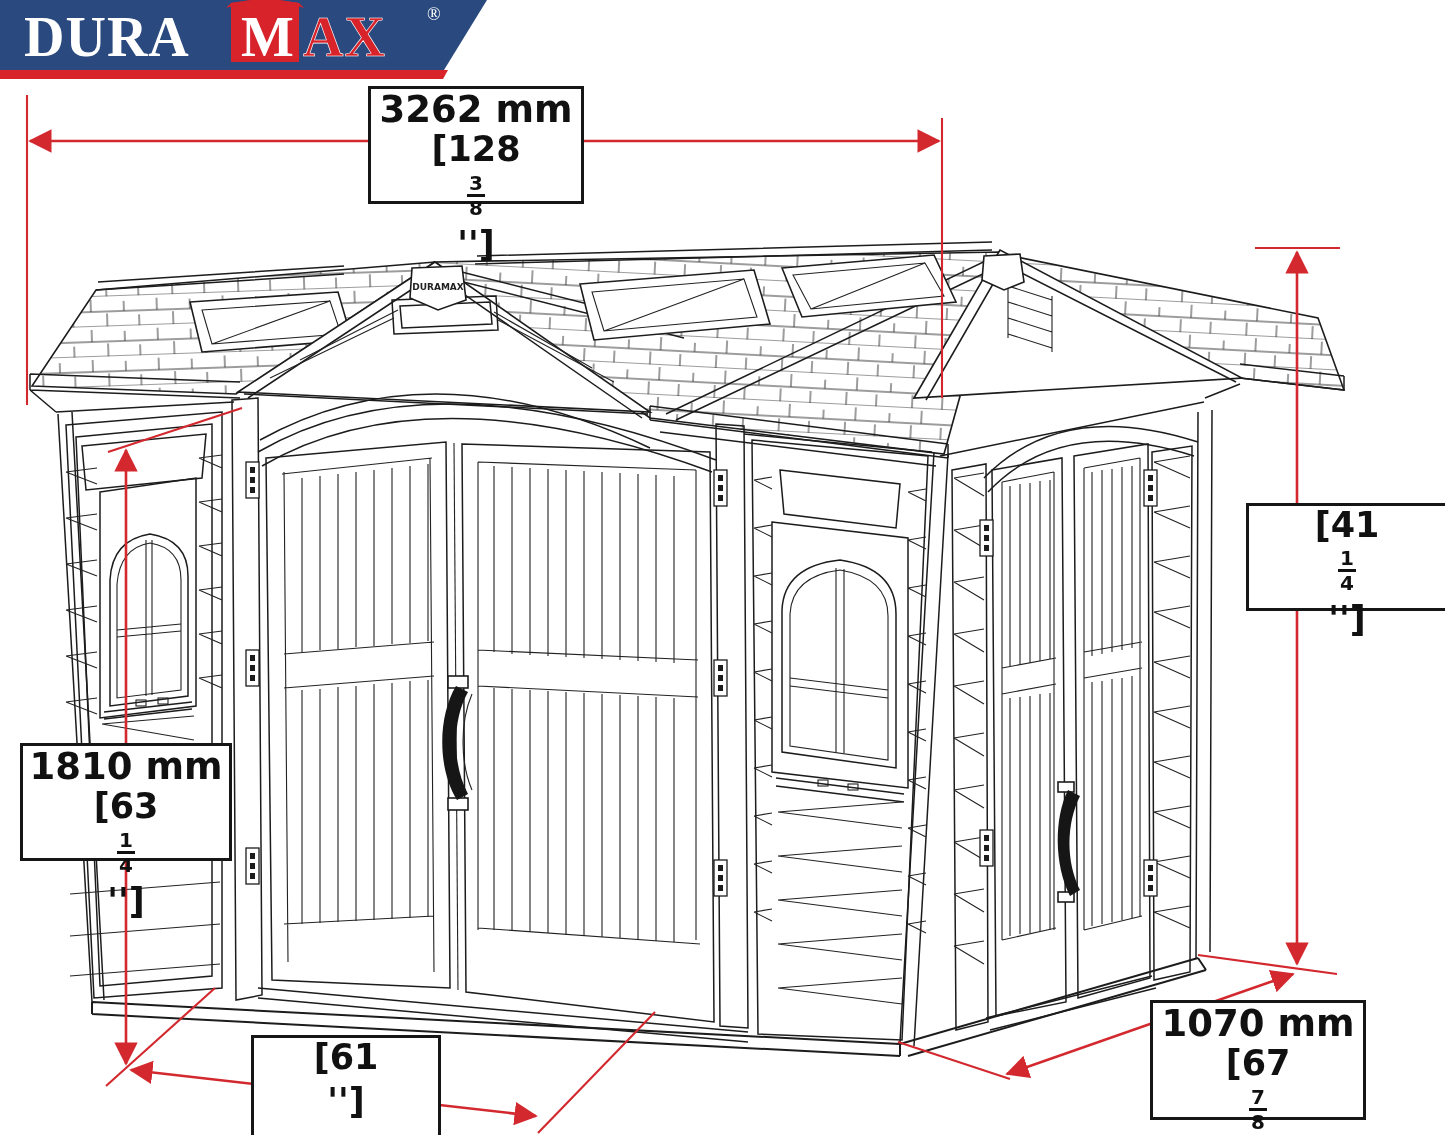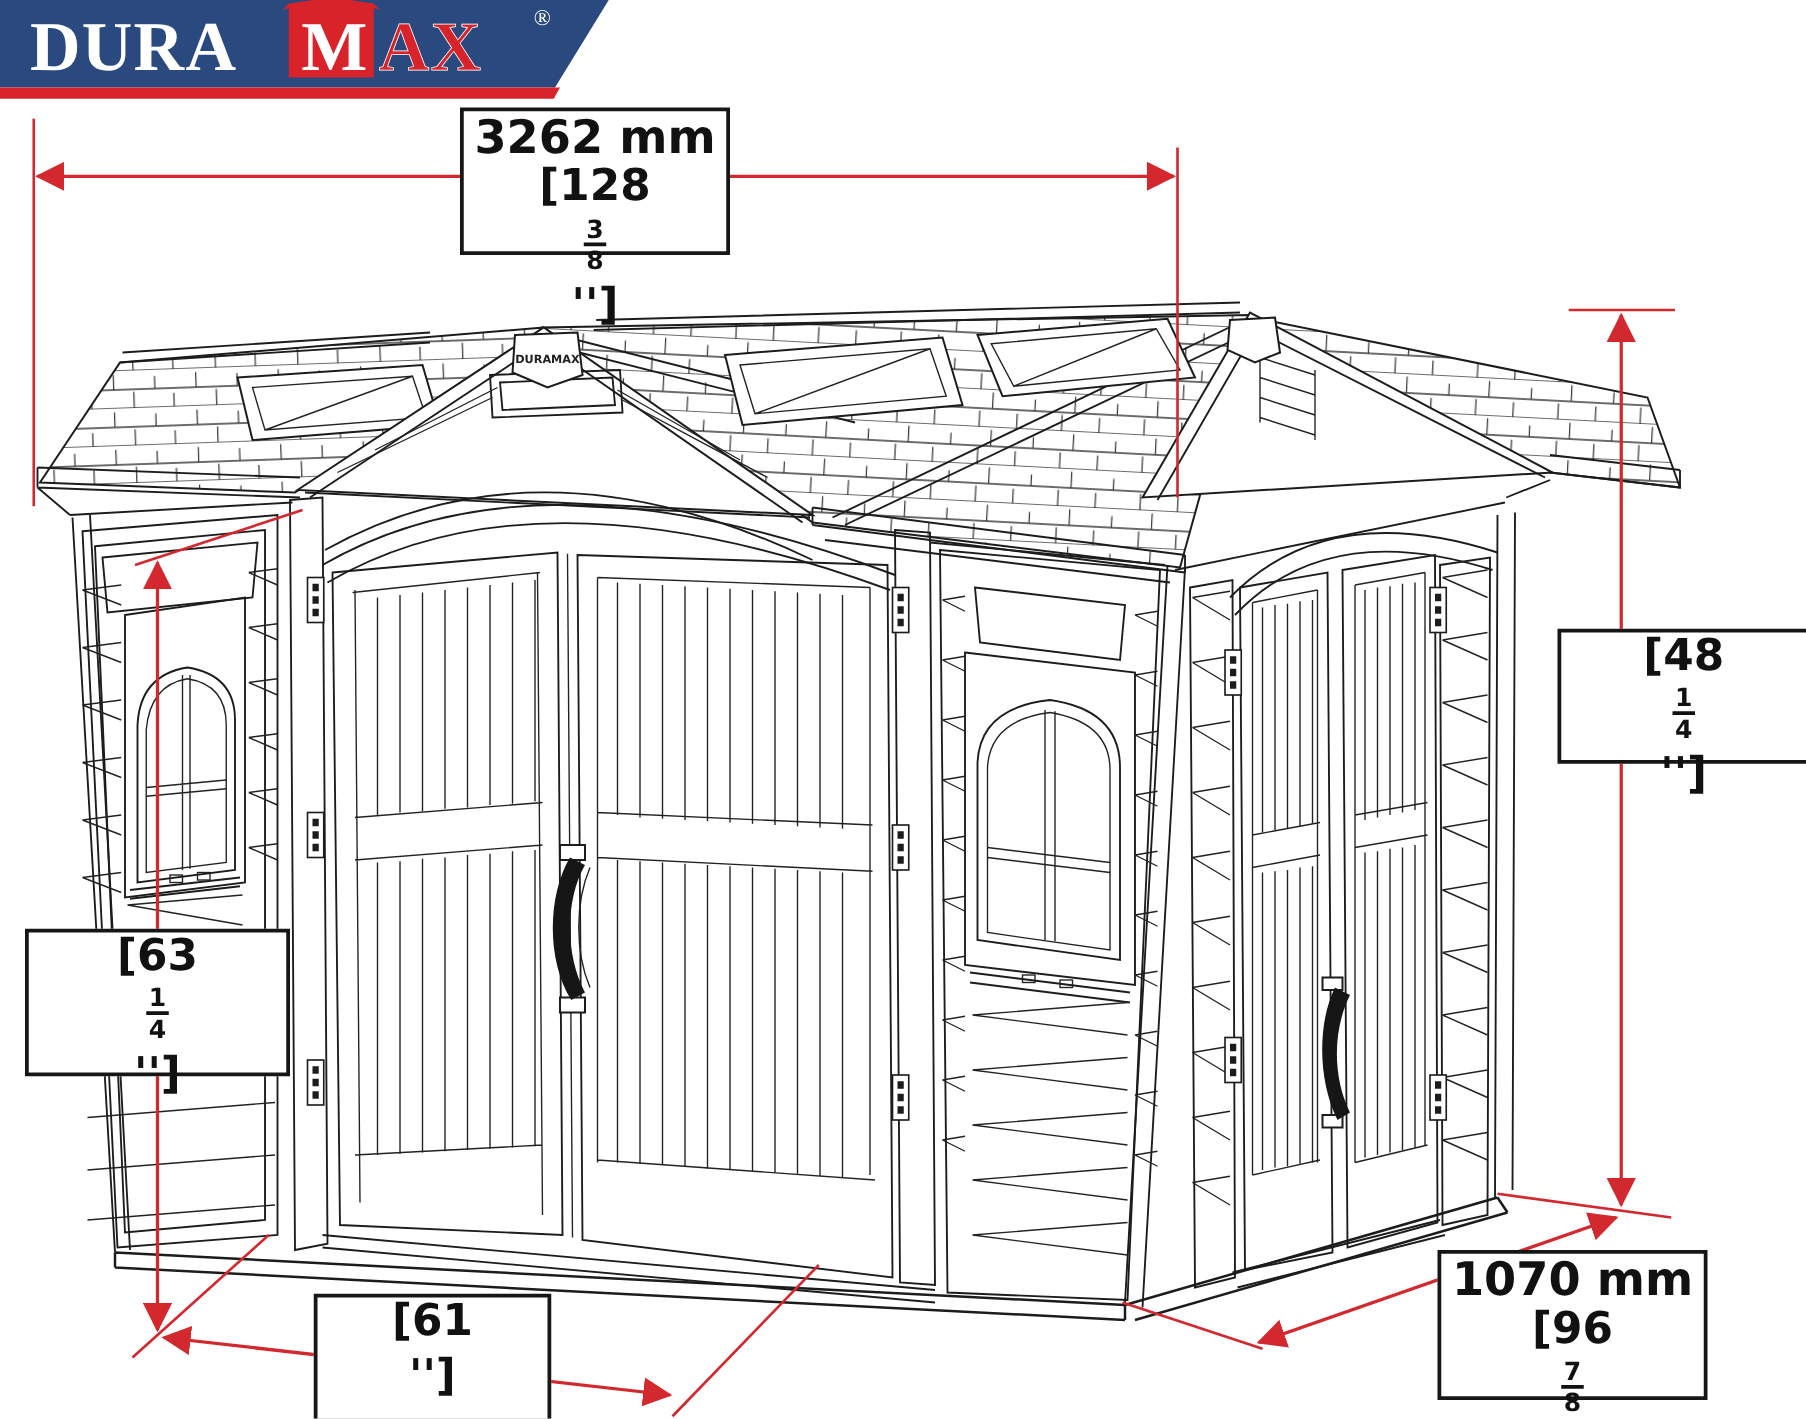--- a/index.html
+++ b/index.html
@@ -259,30 +259,31 @@
       <span class="frac">
           <span class="num">3</span>
           <span class="den">8</span>
         </span>
       <span>'']</span>
     </div>
   </div>
 
   <div class="dim-box" style="left:1246px;top:503px;width:196px;height:102px">
     <div class="inch">
-      <span>[48</span>
+      <span>[41</span>
       <span class="frac">
           <span class="num">1</span>
           <span class="den">4</span>
         </span>
       <span>'']</span>
     </div>
   </div>
 
   <div class="dim-box" style="left:20px;top:743px;width:206px;height:112px">
+    <div class="mm">1810 mm</div>
     <div class="inch">
       <span>[63</span>
       <span class="frac">
           <span class="num">1</span>
           <span class="den">4</span>
         </span>
       <span>'']</span>
     </div>
   </div>
 
@@ -290,21 +291,21 @@
     <div class="inch">
       <span>[61</span>
 
       <span>'']</span>
     </div>
   </div>
 
   <div class="dim-box" style="left:1150px;top:1000px;width:210px;height:114px">
     <div class="mm">1070 mm</div>
     <div class="inch">
-      <span>[96</span>
+      <span>[67</span>
       <span class="frac">
           <span class="num">7</span>
           <span class="den">8</span>
         </span>
       <span>'']</span>
     </div>
   </div>
 
 </div>
 

